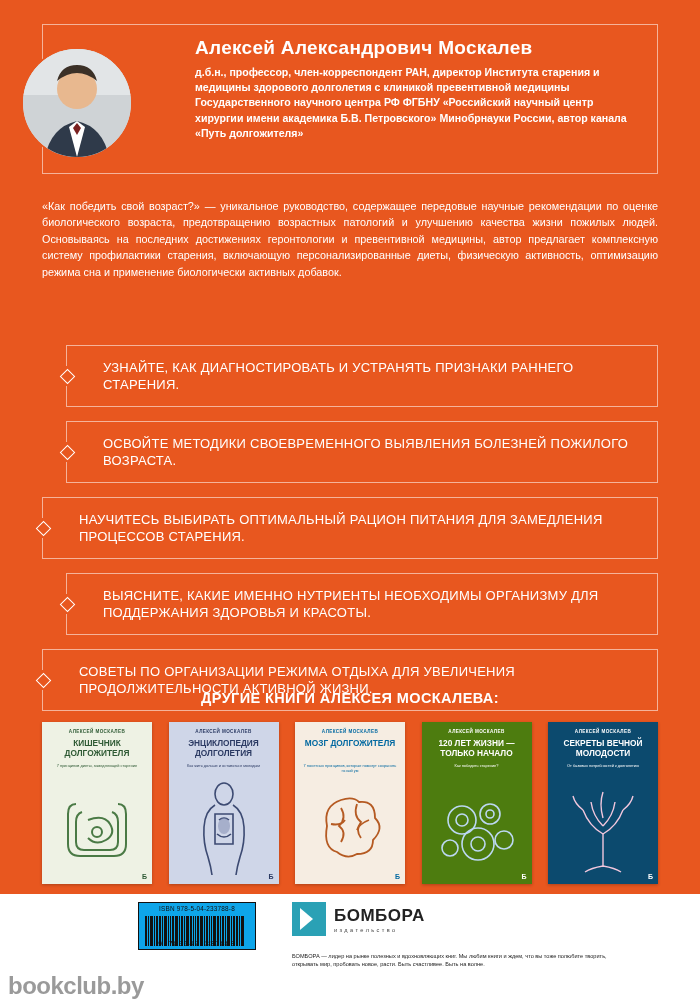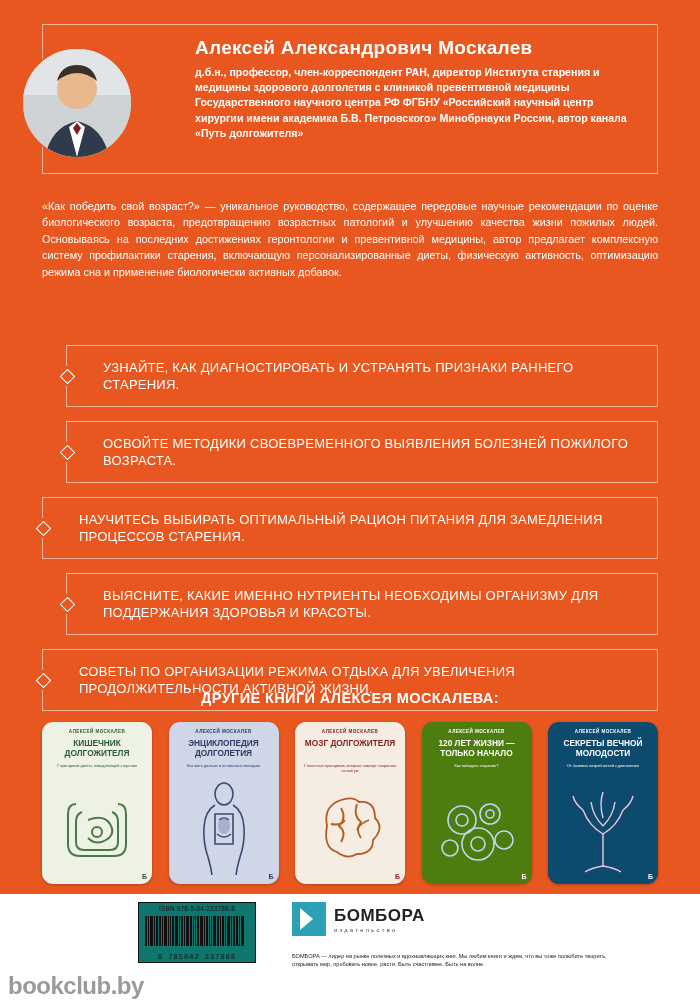--- a/index.html
+++ b/index.html
@@ -85,21 +85,20 @@
   .books{
     position:absolute;left:42px;top:722px;width:616px;
     display:flex;justify-content:space-between;
   }
   .book{
     width:110px;height:162px;
     position:relative;
     box-sizing:border-box;
     overflow:hidden;
     box-shadow:0 1px 3px rgba(0,0,0,.25);
-    border-radius:11px;
   }
   .book .bk-author{
     position:absolute;top:7px;left:0;width:100%;
     text-align:center;font-size:4.6px;letter-spacing:.4px;
     font-weight:bold;text-transform:uppercase;
   }
   .book .bk-title{
     position:absolute;top:17px;left:0;width:100%;
     text-align:center;font-size:8.3px;line-height:9.5px;
     font-weight:bold;text-transform:uppercase;
@@ -113,31 +112,31 @@
   .book .bk-art{
     position:absolute;left:0;bottom:6px;width:100%;height:104px;
   }
   .book .bk-logo{
     position:absolute;right:5px;bottom:4px;
     font-size:7px;font-weight:bold;
   }
   
   .bk1{background:#eef2e4;color:#2e5a34;}
   .bk2{background:#cfd6e8;color:#2b3a63;}
-  .bk3{background:#f6ede2;color:#7f1d1d;}
+  .bk3{background:#f6ede2;color:#0369a1;}
   .bk4{background:#4d7c0f;color:#ffffff;}
   .bk5{background:#0c4a6e;color:#ffffff;}
   
   .footer{
     position:absolute;left:0;bottom:0;width:700px;height:110px;
     background:#ffffff;
   }
   .isbn-box{
-    position:absolute;left:138px;top:8px;width:118px;height:61px;
-    border:1px solid #111;box-sizing:border-box;background:#0f766e;
+    position:absolute;left:138px;top:8px;width:118px;height:48px;
+    border:1px solid #111;box-sizing:border-box;background:#0ea5e9;
   }
   .isbn-text{
     position:absolute;top:2px;left:0;width:100%;text-align:center;
     font-size:6.4px;color:#111;letter-spacing:.2px;
   }
   .barcode{
     position:absolute;left:6px;top:13px;right:6px;height:30px;
     display:flex;align-items:stretch;
   }
   .barcode i{display:block;background:#111;height:100%;margin-right:1px;}

